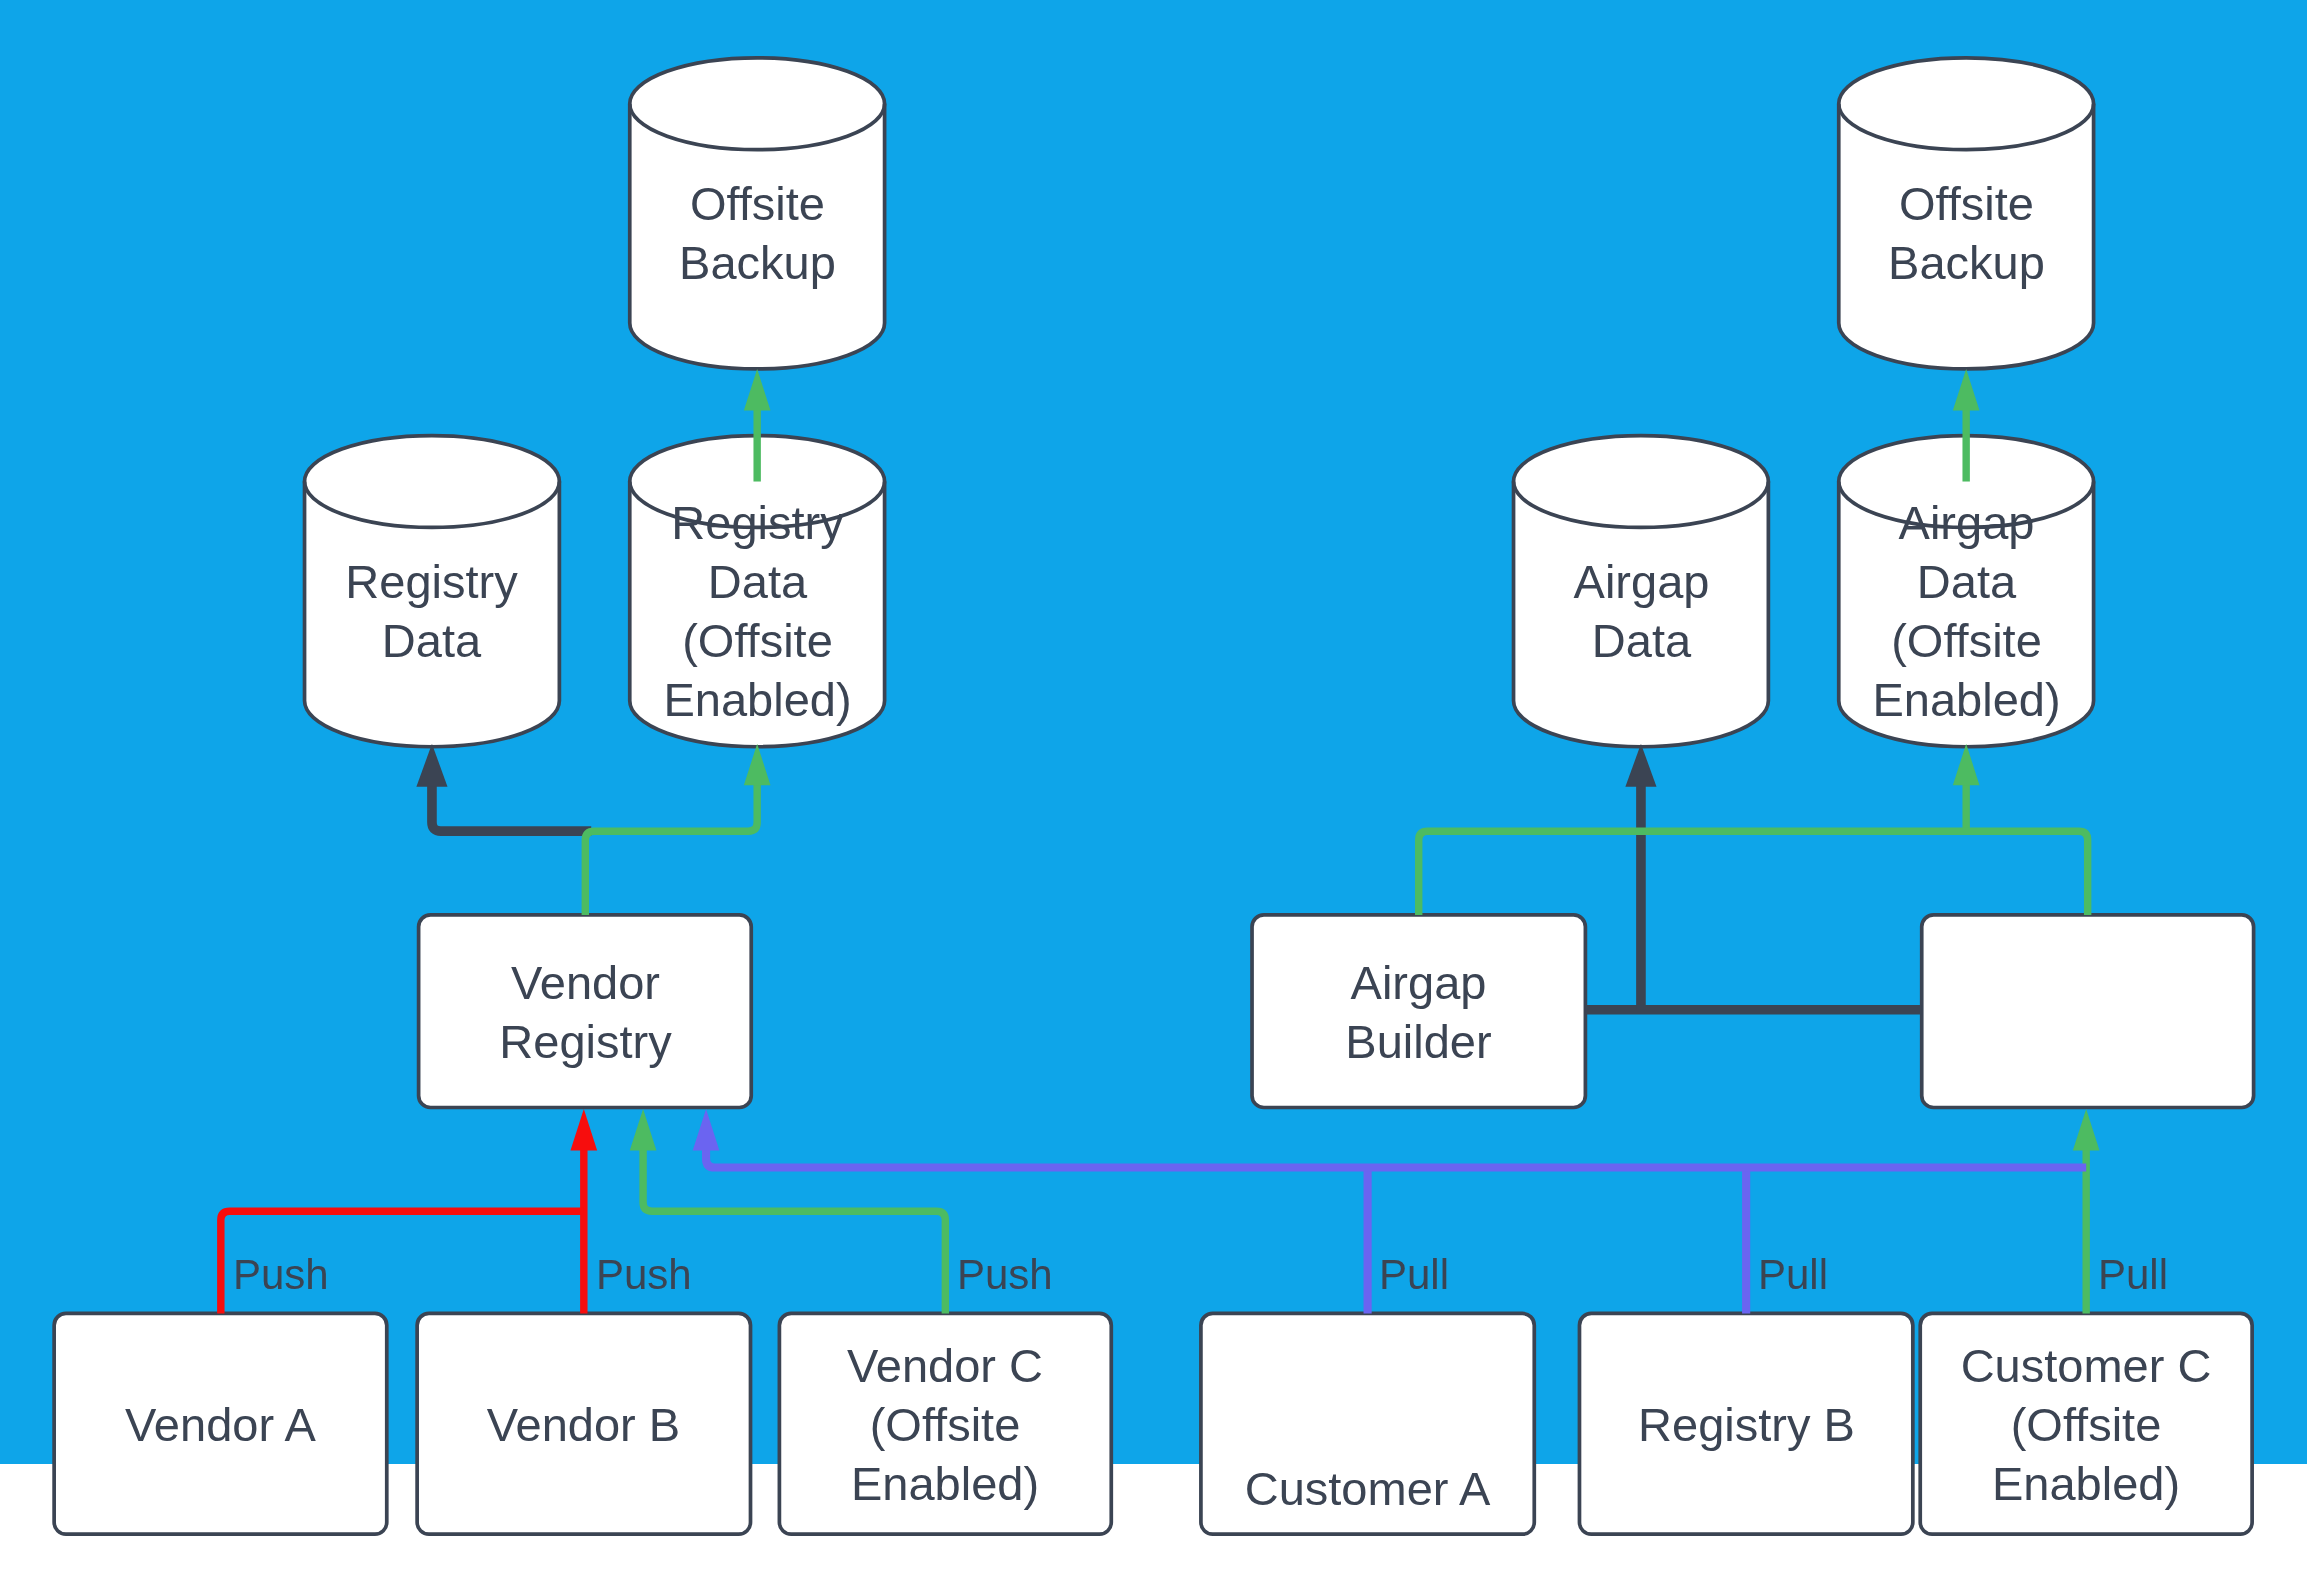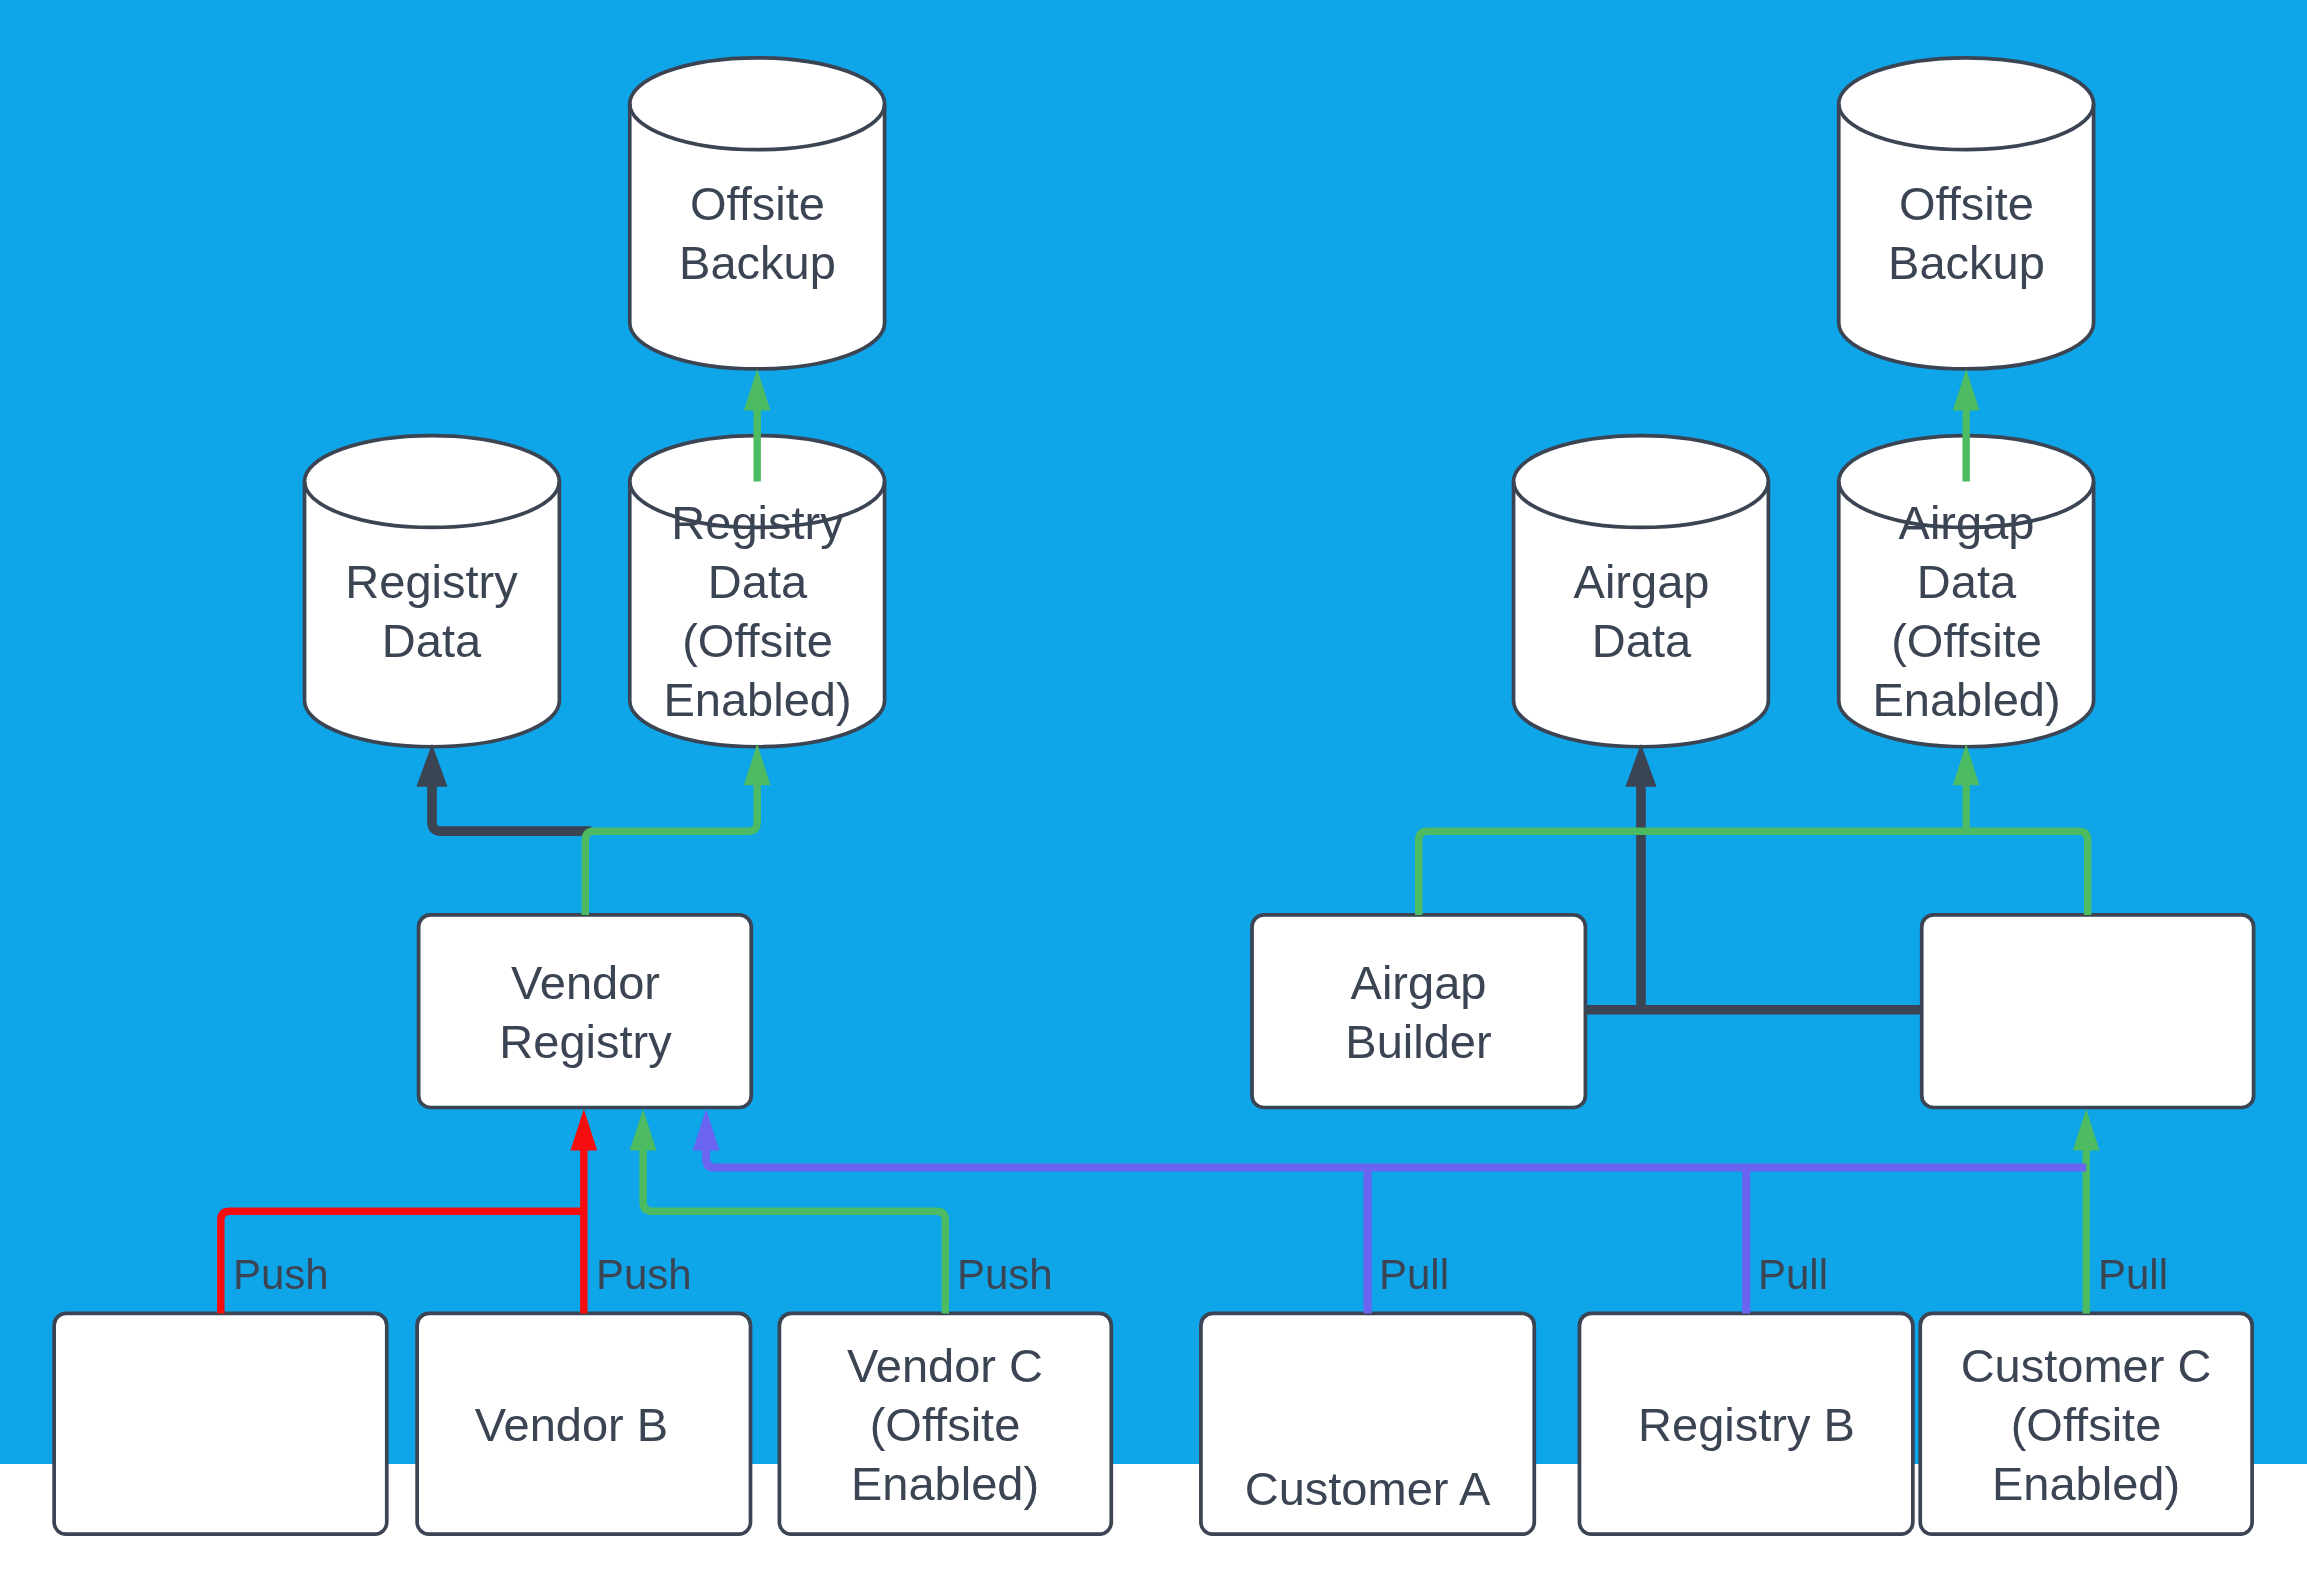--- a/index.html
+++ b/index.html
@@ -184,21 +184,22 @@
   <div class="node-label cyl-label" style="left:1839px; top:436px; width:255px; height:311px;">Airgap
 Data
 (Offsite
 Enabled)</div>
 
   <div class="node-label" style="left:419px;  top:915px; width:333px; height:193px;">Vendor
 Registry</div>
   <div class="node-label" style="left:1252px; top:915px; width:333px; height:193px;">Airgap
 Builder</div>
 
-  <div class="node-label" style="left:405px;  top:1314px; width:333px; height:221px;">Vendor B</div>
+  <div class="node-label" style="left:54px;   top:1314px; width:333px; height:221px;">Vendor A</div>
+  <div class="node-label" style="left:417px;  top:1314px; width:333px; height:221px;">Vendor B</div>
   <div class="node-label" style="left:779px; top:1314px; width:332px; height:221px;">Vendor C
 (Offsite
 Enabled)</div>
   <div class="node-label" style="left:1201px; top:1378px; width:333px; height:221px;">Customer A</div>
   <div class="node-label" style="left:1580px; top:1314px; width:333px; height:221px;">Registry B</div>
   <div class="node-label" style="left:1920px; top:1314px; width:332px; height:221px;">Customer C
 (Offsite
 Enabled)</div>
 
   <div class="edge-label" style="left:233px;  top:1248px;">Push</div>

